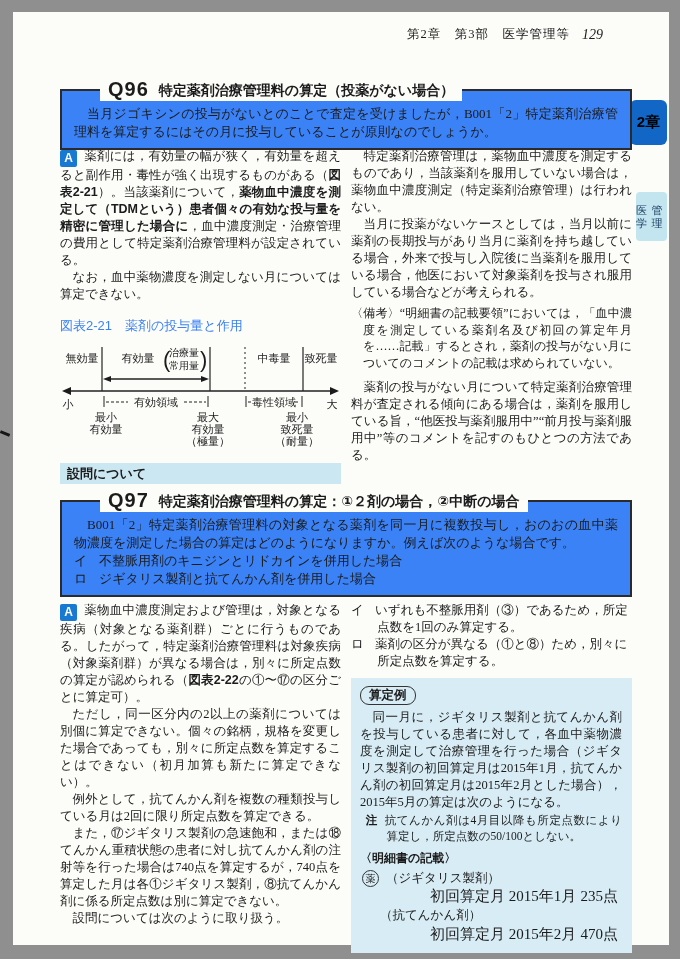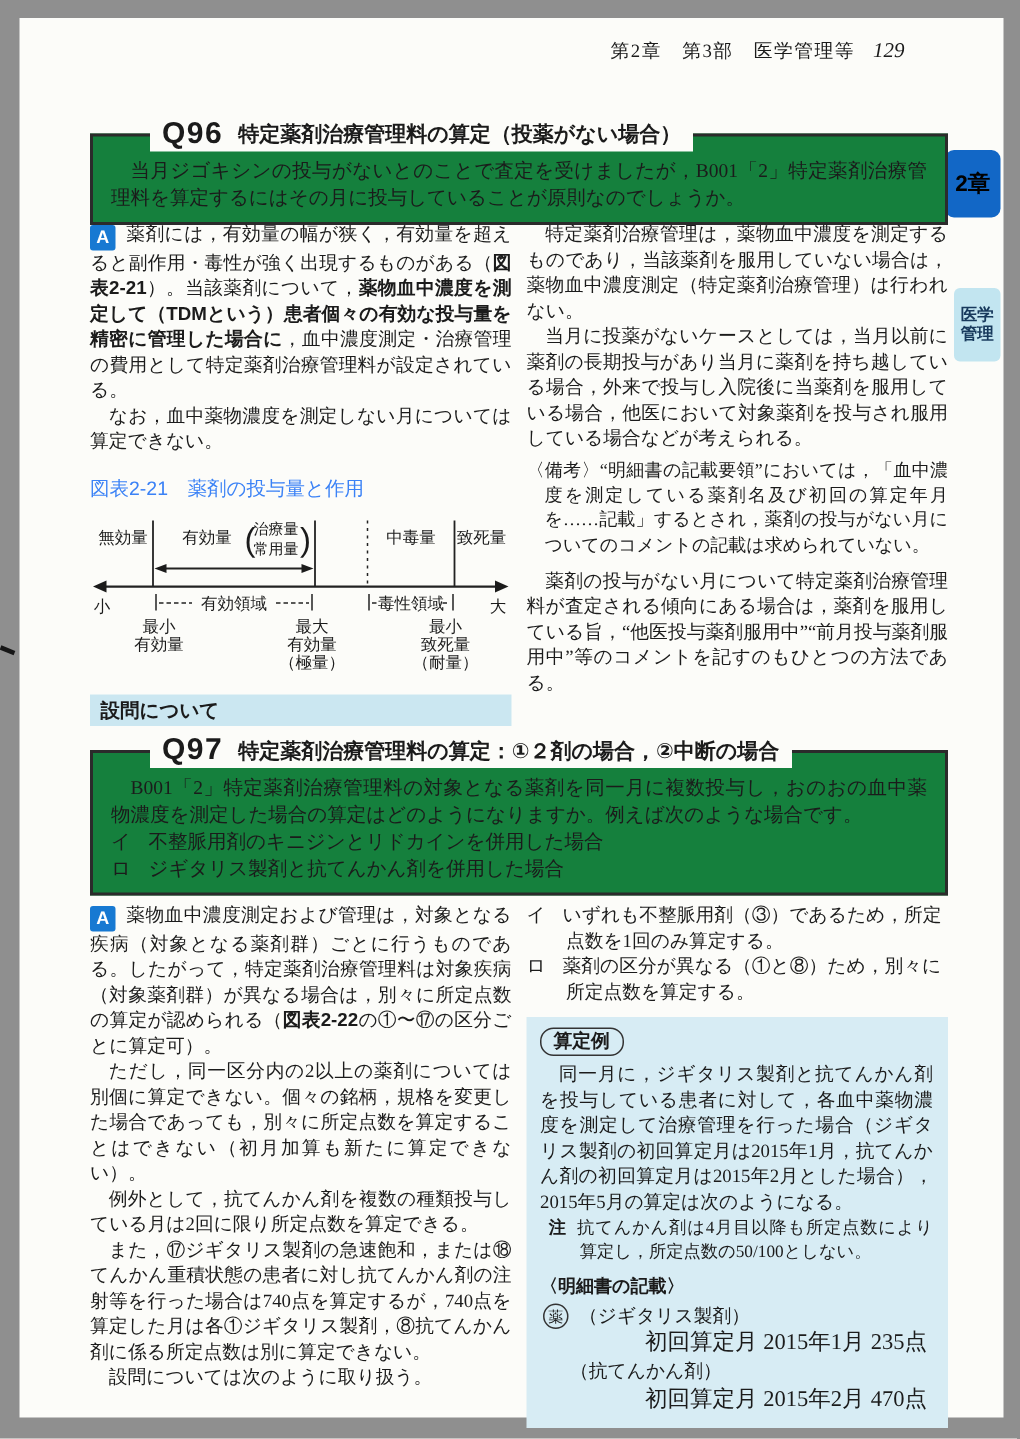--- a/index.html
+++ b/index.html
@@ -14,27 +14,27 @@
             gap:12px; font-size:12.5px; letter-spacing:1px; }
   .header .pagenum { font-style:italic; font-size:14px; letter-spacing:0; }
 
   
   .tab-chapter { position:absolute; right:2px; top:88px; width:37px; height:45px;
                  background:#1267c6; color:#000000; border-radius:6px;
                  font-family:"Liberation Sans","DejaVu Sans",sans-serif; font-weight:bold;
                  font-size:15px; display:flex; align-items:center; justify-content:center; }
   .tab-section { position:absolute; right:2px; top:180px; width:31px; height:49px;
                  background:#c2e5f0; color:#17395c; border-radius:4px;
-                 font-family:"Liberation Sans","DejaVu Sans",sans-serif; font-weight:bold;
-                 font-size:11px; line-height:13px; display:flex; flex-direction:column;
+                 font-family:"Liberation Sans","DejaVu Sans",sans-serif; font-weight:normal;
+                 font-size:11px; line-height:13px; display:flex; flex-direction:row;
                  align-items:center; justify-content:center; }
 
   
   .qbox { position:absolute; left:47px; width:572px; border:2px solid #2b2b2b;
-          background:#15803d; padding:4px 12px 7px 12px; }
+          background:#3b82f6; padding:4px 12px 7px 12px; }
   .qbox legend { margin-left:26px; padding:0 8px; background:#fcfcf9; white-space:nowrap; }
   .qnum { font-family:"Liberation Sans","DejaVu Sans",sans-serif; font-weight:bold;
           font-size:20px; letter-spacing:1px; margin-right:10px; vertical-align:-1px; }
   .qtitle { font-family:"Liberation Sans","DejaVu Sans",sans-serif; font-weight:bold;
             font-size:14px; }
   .qtext { font-size:13px; line-height:18px; text-indent:1em; text-align:justify; }
   .q-item { font-size:13px; line-height:18px; padding-left:2.1em; text-indent:-2.1em; }
   .q-item .ilabel { margin-right:0.9em; }
 
   

